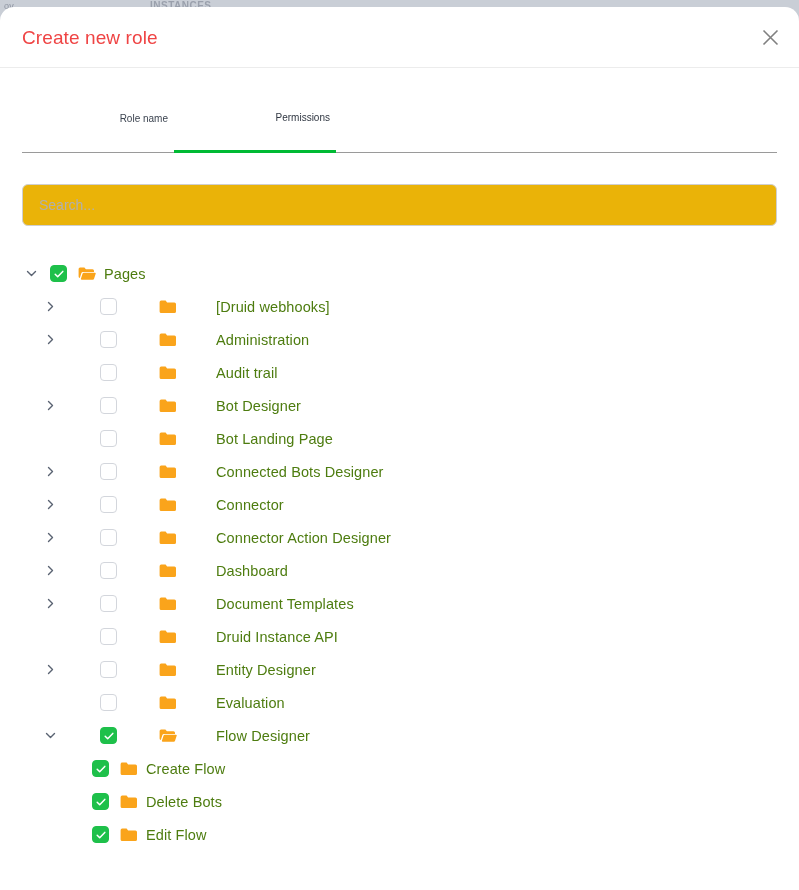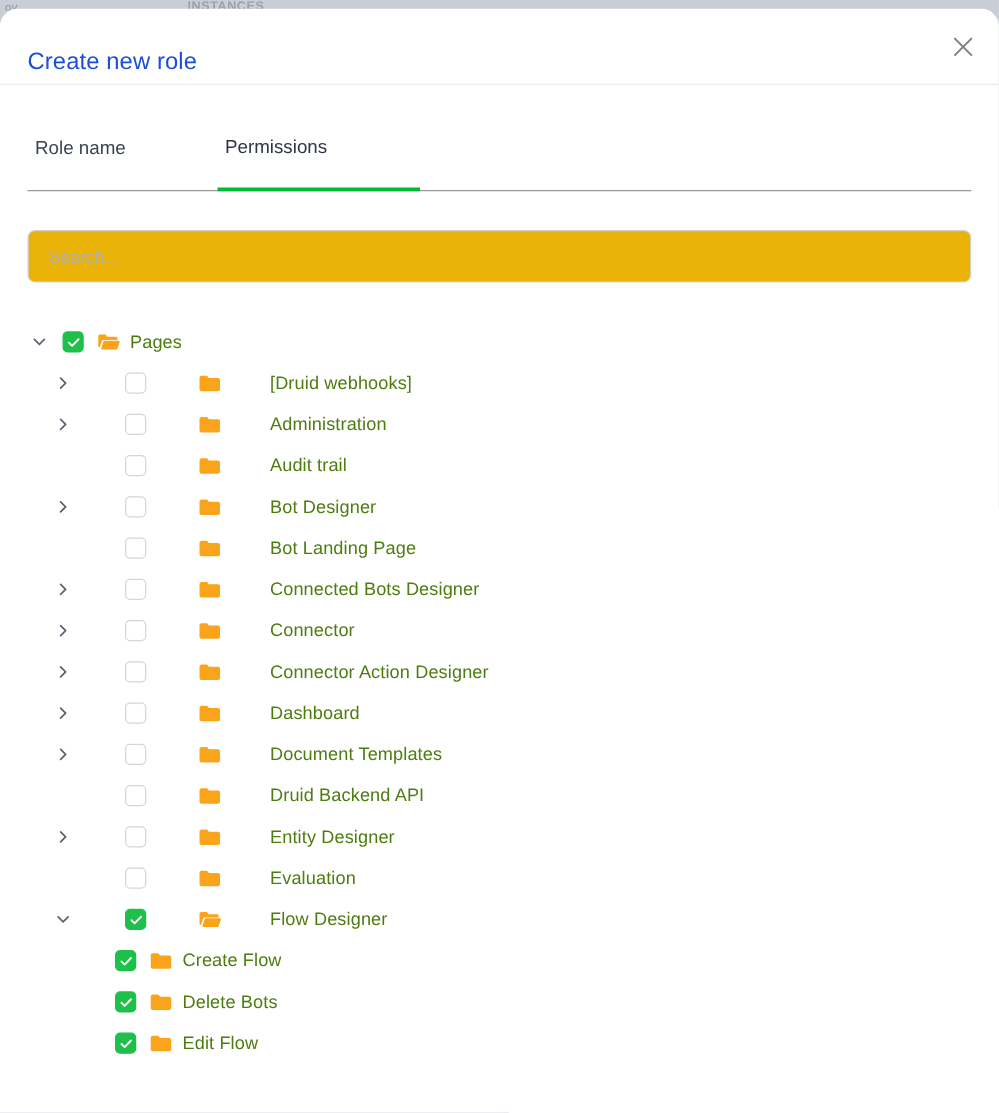--- a/index.html
+++ b/index.html
@@ -54,23 +54,22 @@
   .modal-header {
     position: relative;
     height: 60px;
     border-bottom: 1px solid #ececec;
   }
   .modal-title {
     position: absolute;
     left: 22px;
     top: 20px;
     font-size: 19px;
-    color: #1d4ed8;
+    color: #ef4444;
     letter-spacing: .1px;
-    margin-top: 12px;
   }
   .close-btn {
     position: absolute;
     right: 14px;
     top: 15px;
     width: 30px;
     height: 30px;
     display: flex;
     align-items: center;
     justify-content: center;
@@ -92,22 +91,22 @@
     bottom: 0;
     left: 0;
     right: 0;
     height: 54px;
     display: flex;
     border-bottom: 1px solid #9a9a9a;
   }
   .tab {
     display: flex;
     align-items: center;
-    justify-content: flex-start;
-    font-size: 15px;
+    justify-content: flex-end;
+    font-size: 10px;
     color: #3c4450;
     cursor: pointer;
     box-sizing: border-box;
     padding-bottom: 14px;
     background: none;
     border: none;
     font-family: inherit;
   }
   .tab-rolename { width: 152px; }
   .tab-permissions {
@@ -392,21 +391,21 @@
         <span class="node-label">Document Templates</span>
       </div>
       <div class="tree-node lvl-1">
         <span class="chev empty"></span>
         <span class="cbox"></span>
         <span class="folder">
           <svg width="18" height="15" viewBox="0 0 18 15">
             <path d="M0.6 3.2 a1.6 1.6 0 0 1 1.6-1.6 h4.4 l1.5 1.8 h7.3 a1.6 1.6 0 0 1 1.6 1.6 v7.4 a1.6 1.6 0 0 1 -1.6 1.6 h-13.2 a1.6 1.6 0 0 1 -1.6 -1.6 z" fill="#faa41b"></path>
           </svg>
         </span>
-        <span class="node-label">Druid Backend API</span>
+        <span class="node-label">Druid Instance API</span>
       </div>
       <div class="tree-node lvl-1">
         <span class="chev">
           <svg width="11" height="11" viewBox="0 0 11 11">
             <path d="M3.5 1.5 L7.5 5.5 L3.5 9.5" stroke="#5a6372" stroke-width="1.4" fill="none" stroke-linecap="round" stroke-linejoin="round"></path>
           </svg>
         </span>
         <span class="cbox"></span>
         <span class="folder">
           <svg width="18" height="15" viewBox="0 0 18 15">

